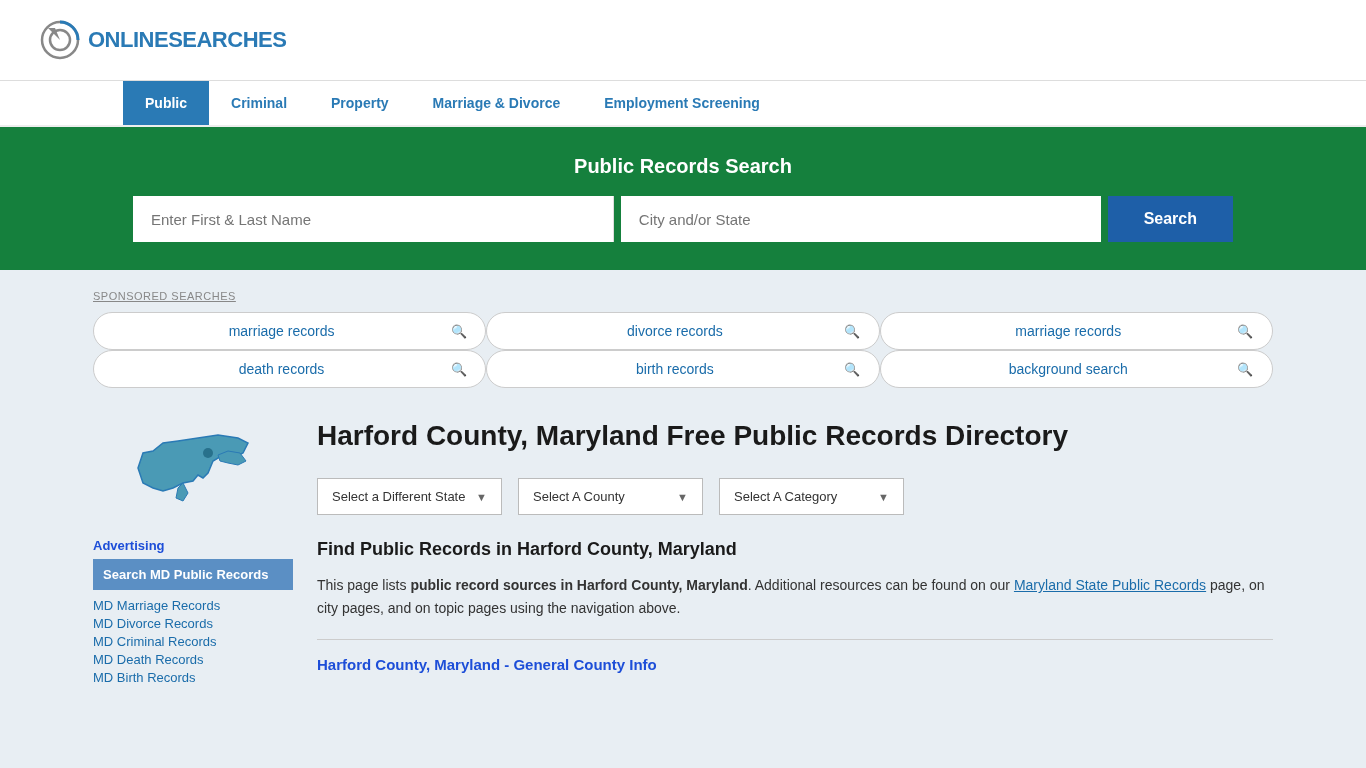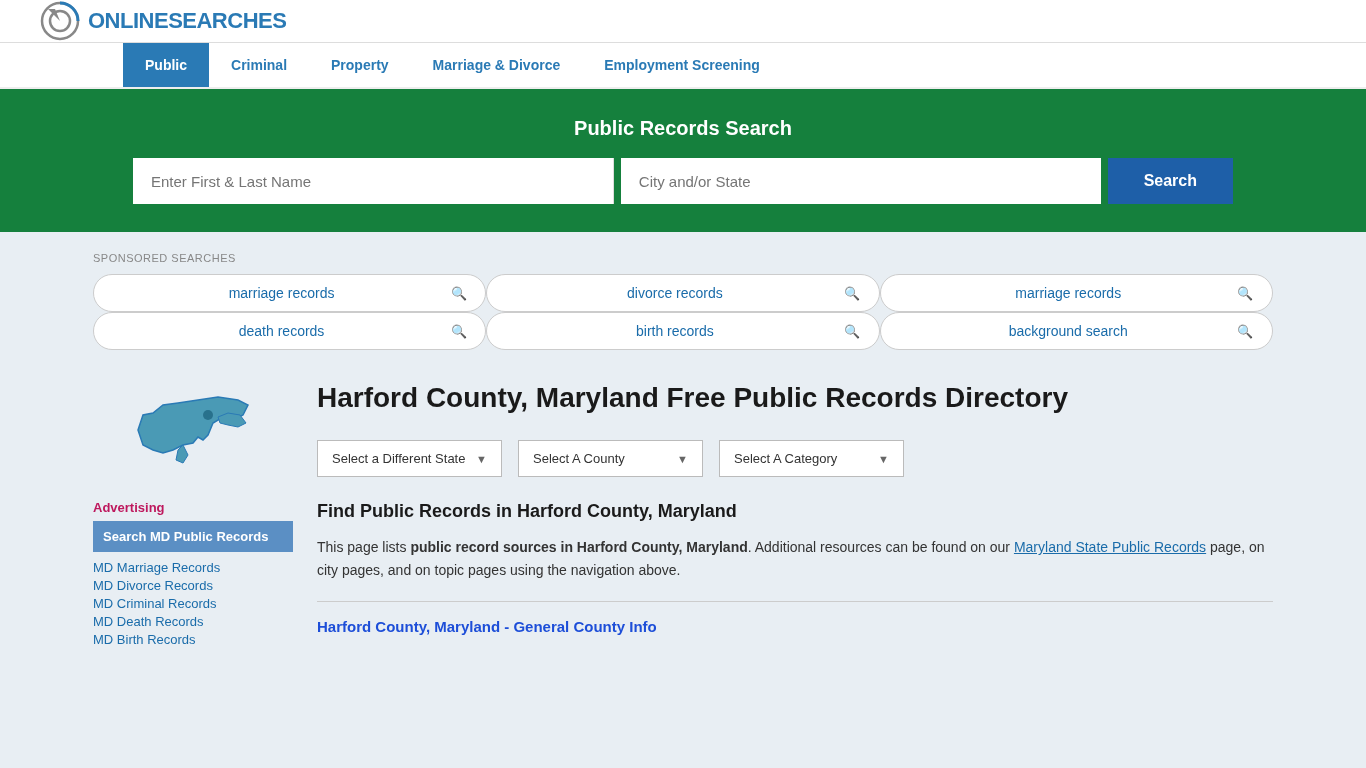--- a/index.html
+++ b/index.html
@@ -1,19 +1,19 @@
 <!DOCTYPE html>
 <html><head>
   <meta charset="utf-8">
   <style>
     * { box-sizing: border-box; margin: 0; padding: 0; }
     body { font-family: Arial, sans-serif; background: #e8eef3; font-size: 14px; color: #333; }
 
     
-    .header { background: #fff; padding: 1px 40px; display: flex; align-items: center; border-bottom: 1px solid #ddd; }
+    .header { background: #fff; padding: 20px 40px; display: flex; align-items: center; border-bottom: 1px solid #ddd; }
     .logo { display: flex; align-items: center; gap: 8px; text-decoration: none; }
     .logo-icon { width: 40px; height: 40px; }
     .logo-text { font-size: 22px; font-weight: bold; color: #333; letter-spacing: -0.5px; }
     .logo-text span { color: #2a7ab5; }
 
     
     .nav { background: #fff; border-bottom: 2px solid #eee; }
     .nav-inner { max-width: 1200px; margin: 0 auto; display: flex; padding: 0 40px; }
     .nav-item { padding: 14px 22px; text-decoration: none; font-size: 14px; font-weight: 600; color: #2a7ab5; cursor: pointer; border: none; background: none; }
     .nav-item.active { background: #2a7ab5; color: #fff; }
@@ -23,36 +23,36 @@
     .search-banner-title { text-align: center; color: #fff; font-size: 20px; font-weight: bold; margin-bottom: 18px; }
     .search-form { display: flex; gap: 7px; max-width: 1100px; margin: 0 auto; }
     .search-input { flex: 1; padding: 14px 18px; font-size: 15px; border: none; color: #999; outline: none; }
     .search-input:first-child { border-right: 1px solid #ddd; }
     .search-btn { background: #1e5fa8; color: #fff; border: none; padding: 14px 36px; font-size: 16px; font-weight: bold; cursor: pointer; white-space: nowrap; }
 
     
     .main-container { max-width: 1240px; margin: 0 auto; padding: 20px 30px; }
 
     
-    .sponsored-label { font-size: 11px; color: #888; text-transform: uppercase; letter-spacing: 0.5px; margin-bottom: 10px; }
+    .sponsored-label { font-size: 11px; color: #888; text-transform: uppercase; letter-spacing: 0.5px; margin-bottom: 10px; text-decoration: underline; }
     .sponsored-grid { display: grid; grid-template-columns: repeat(3, 1fr); margin-bottom: 30px; }
     .sponsored-item { display: flex; align-items: center; justify-content: space-between; border: 1px solid #ccc; border-radius: 20px; padding: 10px 18px; background: #fff; cursor: pointer; }
     .sponsored-item a { color: #1a6caa; text-decoration: none; font-size: 14px; flex: 1; text-align: center; }
     .search-icon-sm { color: #555; font-size: 13px; }
 
     
     .content-area { display: flex; gap: 24px; }
     .sidebar { width: 200px; flex-shrink: 0; }
     .main-content { flex: 1; }
 
     
     .map-area { display: flex; justify-content: center; margin-bottom: 20px; }
 
     
-    .sidebar-ad-label { font-size: 13px; font-weight: bold; color: #be185d; margin-bottom: 6px; }
+    .sidebar-ad-label { font-size: 13px; font-weight: bold; color: #1d4ed8; margin-bottom: 6px; }
     .sidebar-ad-item { background: #5b8fc4; color: #fff; padding: 8px 10px; font-size: 13px; font-weight: bold; cursor: pointer; }
     .sidebar-links { margin-top: 8px; }
     .sidebar-links a { display: block; color: #1a6caa; text-decoration: none; font-size: 13px; margin-bottom: 3px; }
 
     
     .page-title { font-size: 28px; font-weight: bold; color: #1a1a1a; line-height: 1.3; margin-bottom: 24px; }
 
     
     .dropdowns-row { display: flex; gap: 16px; margin-bottom: 24px; }
     .dropdown-select { display: flex; align-items: center; justify-content: space-between; border: 1px solid #bbb; background: #fff; padding: 10px 14px; min-width: 185px; cursor: pointer; font-size: 13px; color: #333; }

